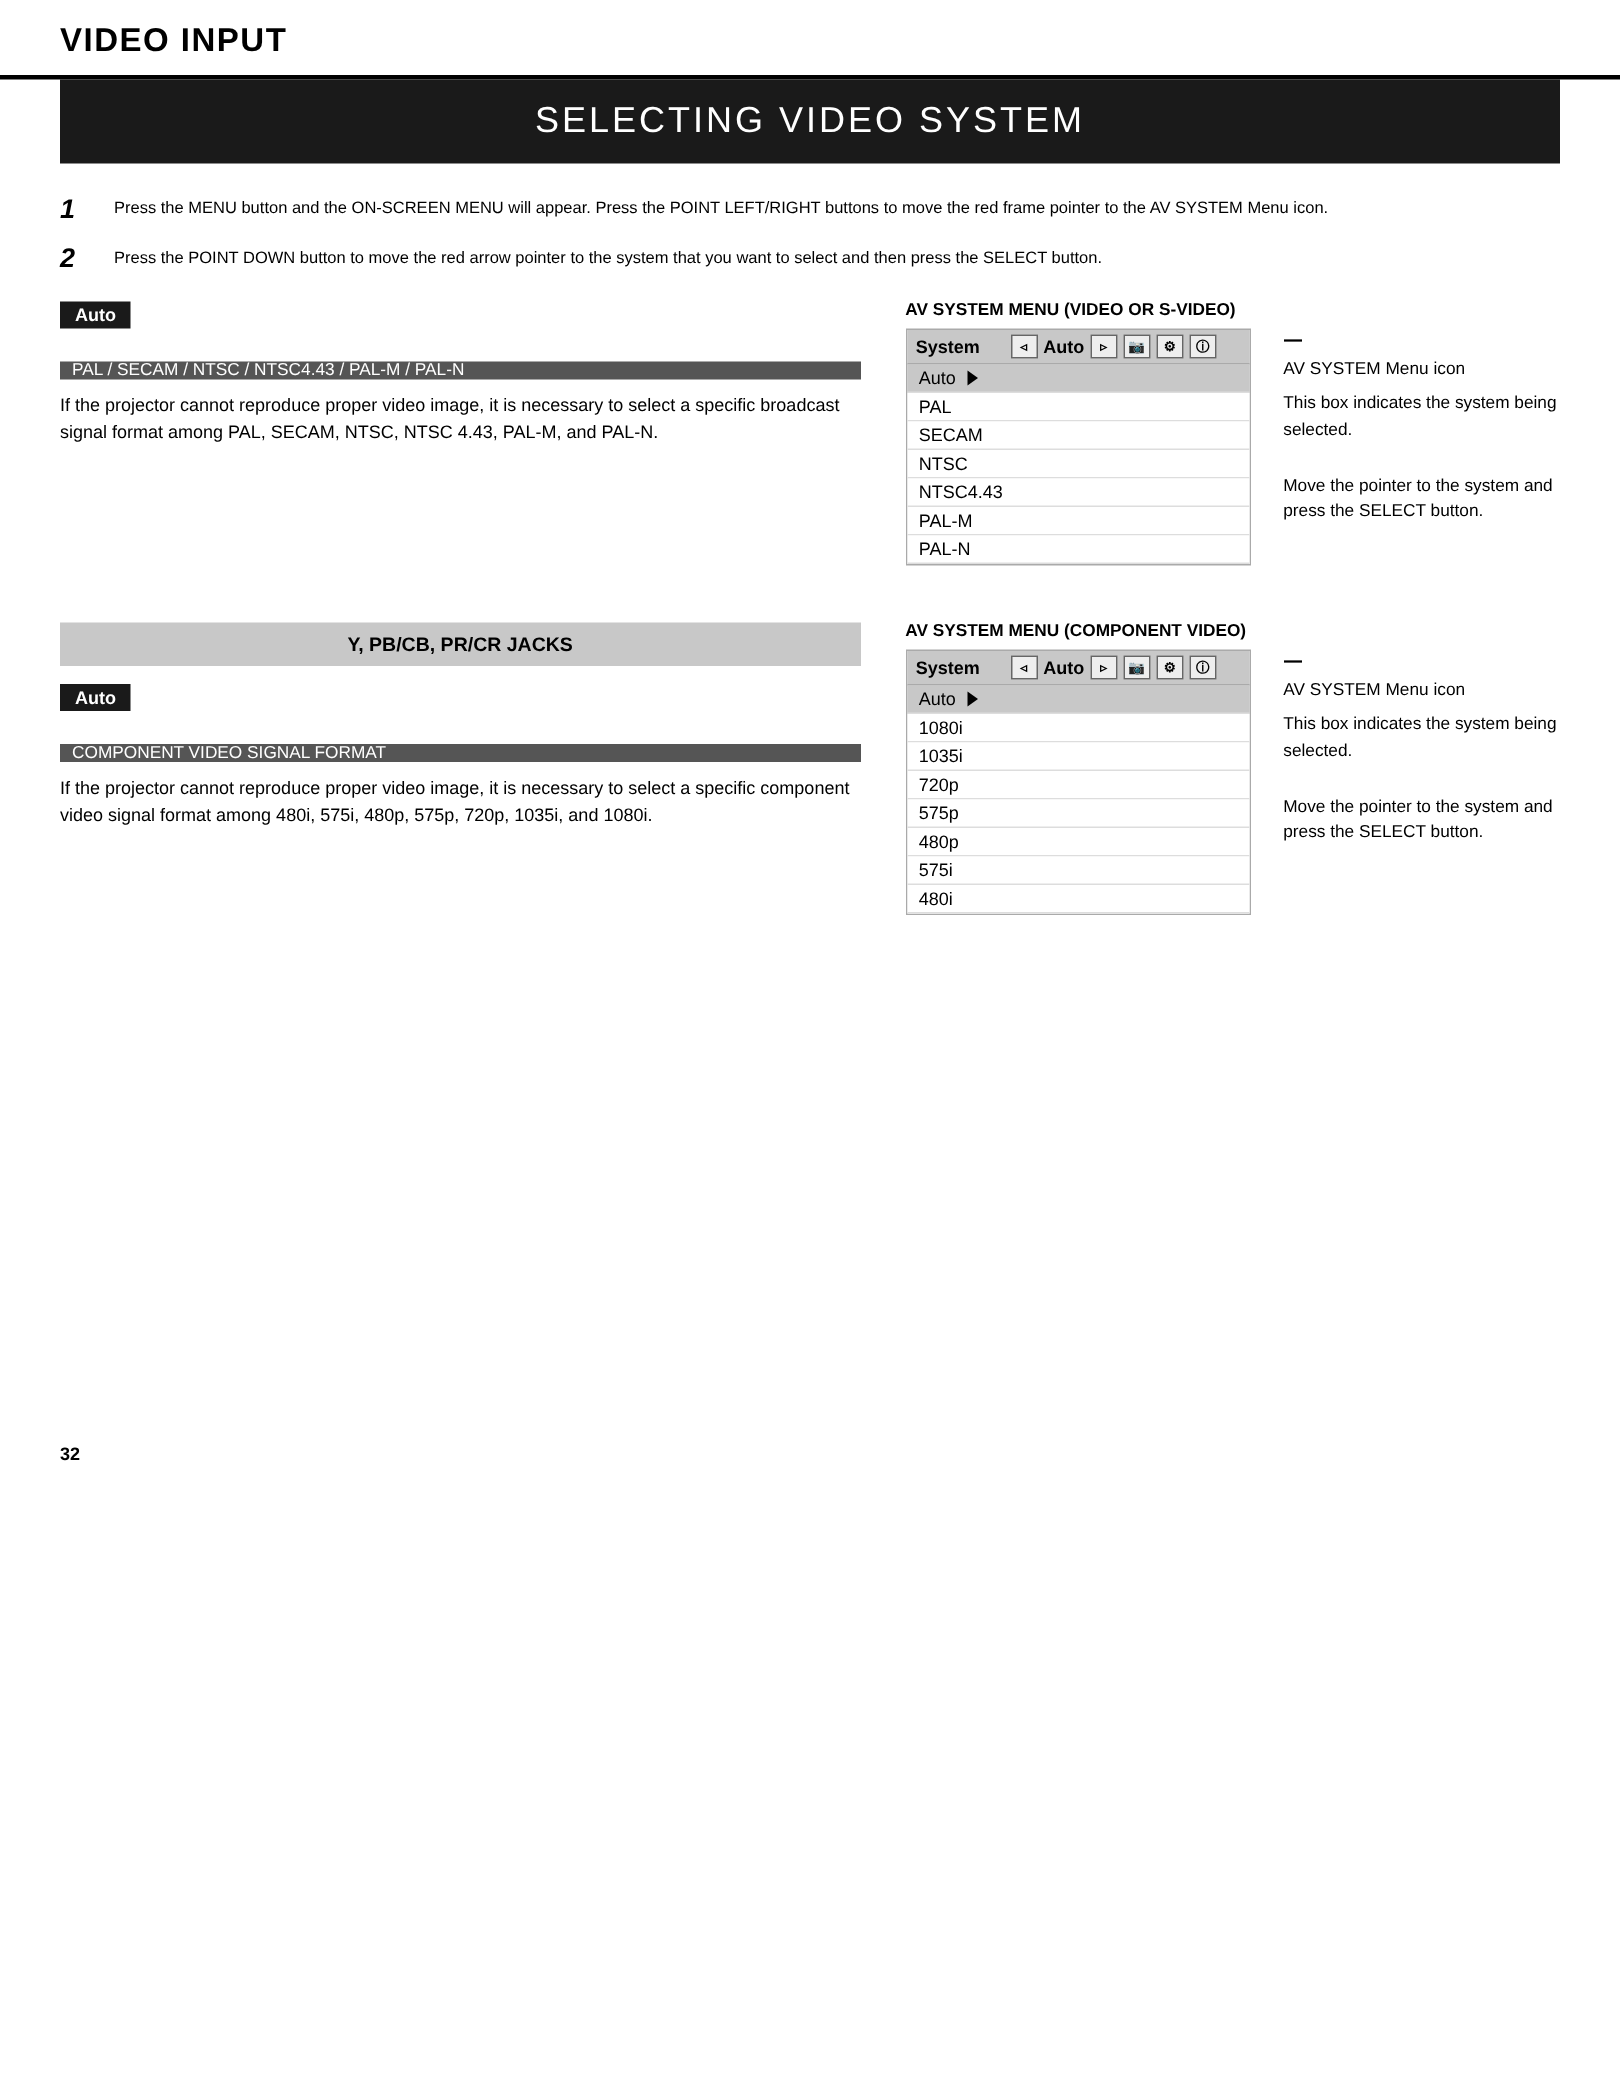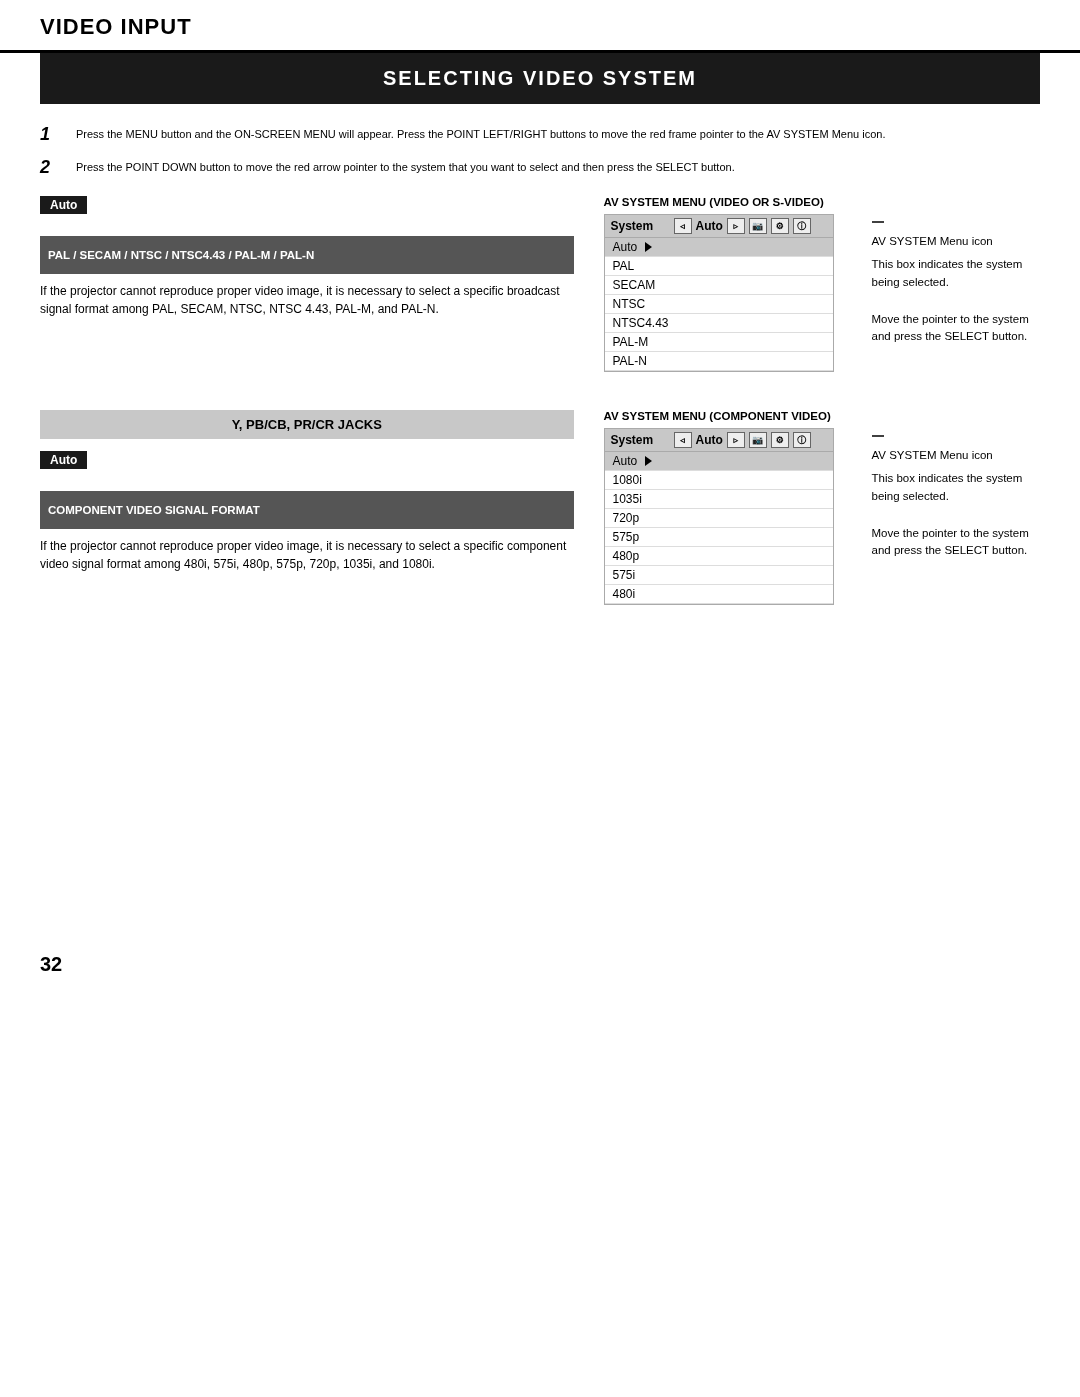--- a/index.html
+++ b/index.html
@@ -42,22 +42,22 @@
 
     
     .page-title-banner {
       background: #1a1a1a;
       color: #ffffff;
       text-align: center;
       padding: 14px 20px;
       margin-bottom: 22px;
     }
     .page-title-banner h1 {
-      font-size: 20px;
-      font-weight: bold;
+      font-size: 24px;
+      font-weight: normal;
       letter-spacing: 2px;
       text-transform: uppercase;
     }
 
     
     .step {
       display: flex;
       margin-bottom: 14px;
       align-items: flex-start;
     }
@@ -107,23 +107,23 @@
       padding: 2px 10px;
       font-weight: bold;
       font-size: 12px;
       margin-bottom: 8px;
     }
 
     
     .sub-section-header {
       background: #555;
       color: #fff;
-      padding: 13px 8px;
+      padding: 0 8px;
       font-size: 11.5px;
-      font-weight: bold;
+      font-weight: normal;
       margin-top: 14px;
       margin-bottom: 8px;
       text-transform: uppercase;
     }
 
     .body-text {
       font-size: 12px;
       line-height: 1.5;
       margin-bottom: 6px;
     }
@@ -221,29 +221,29 @@
     
     .section-divider {
       height: 20px;
     }
 
     
     .page-number {
       position: absolute;
       bottom: 20px;
       left: 40px;
-      font-size: 20px;
+      font-size: 12px;
       font-weight: bold;
     }
 
     
     .menu-with-annotations {
       display: flex;
       align-items: flex-start;
-      gap: 18px;
+      gap: 2px;
     }
 
   </style>
 </head>
 <body>
 
 <div class="page-container">
 
   <div class="top-header">
     <span class="top-header-title">Video Input</span>

